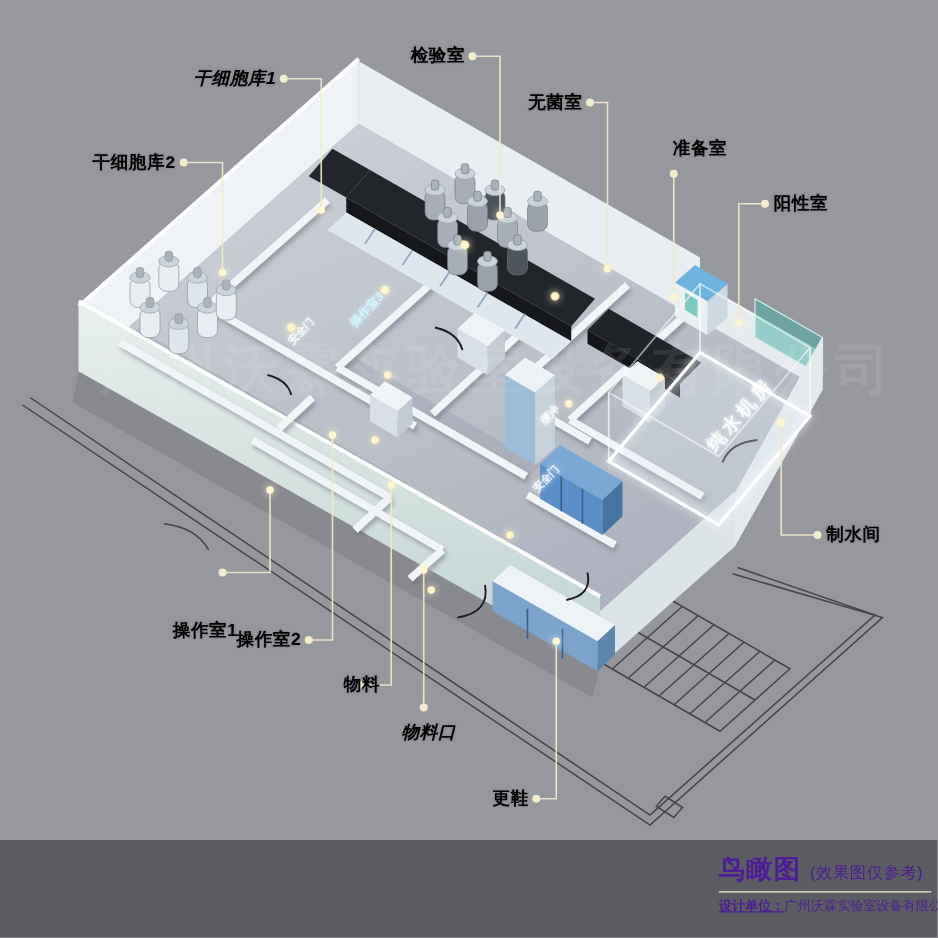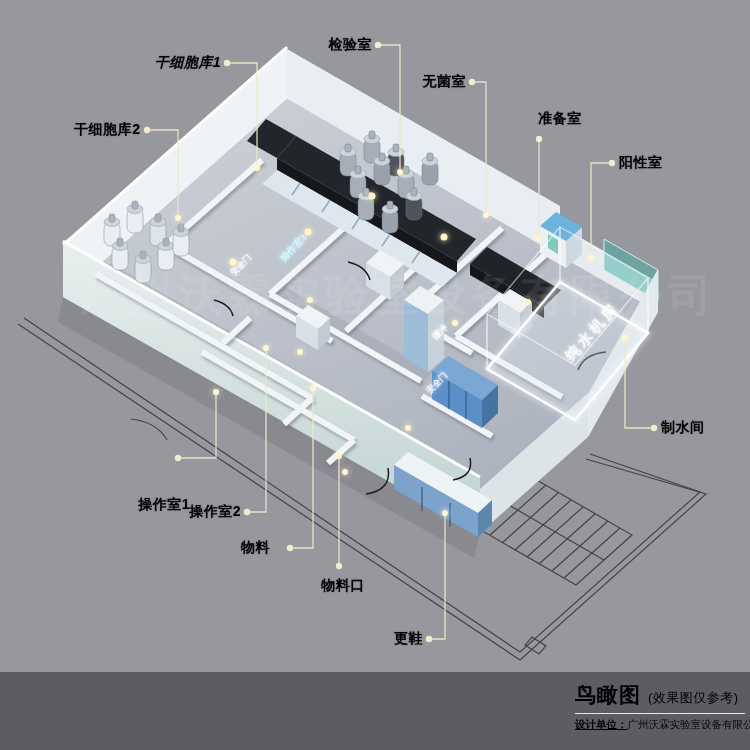--- a/index.html
+++ b/index.html
@@ -15,21 +15,21 @@
     font-size:14px;font-weight:bold;letter-spacing:0.5px;
     white-space:nowrap;
     text-shadow:0 0 2px rgba(0,0,0,0.25);
   }
   .footer{
     position:absolute;left:0;bottom:0;width:750px;height:78px;
     background:#5c5c63;
   }
   .titleblock{
     position:absolute;left:575px;top:681px;width:170px;
-    color:#000000;
+    color:#4c1d95;
   }
   .tb-row1{display:flex;align-items:baseline;gap:7px;}
   .tb-title{font-size:21px;font-weight:bold;letter-spacing:1px;}
   .tb-sub{font-size:13px;letter-spacing:0.5px;}
   .tb-divider{border-top:1.5px solid #efe9cc;margin-top:4px;}
   .tb-row2{margin-top:4px;font-size:10.5px;display:flex;white-space:nowrap;}
   .tb-designer-label{font-weight:bold;text-decoration:underline;}
   .tb-designer-name{font-weight:normal;opacity:.95;}
 </style>
 </head>
@@ -297,22 +297,22 @@
 
 <div class="callout" style="right:529px;top:54px;font-style:italic;">干细胞库1</div>
 <div class="callout" style="right:609px;top:121px;font-family:Liberation Mono, monospace;">干细胞库2</div>
 <div class="callout" style="right:378px;top:36px;">检验室</div>
 <div class="callout" style="right:284px;top:73px;">无菌室</div>
 <div class="callout" style="left:560px;top:110px;transform:translateX(-50%);">准备室</div>
 <div class="callout" style="left:619px;top:154px;">阳性室</div>
 <div class="callout" style="left:661px;top:419px;">制水间</div>
 <div class="callout" style="right:560px;top:449px;margin-top:47px;">操作室1</div>
 <div class="callout" style="right:509px;top:503px;">操作室2</div>
-<div class="callout" style="right:480px;top:539px;">物料</div>
-<div class="callout" style="left:343px;top:577px;transform:translateX(-50%);">物料口</div>
+<div class="callout" style="right:446px;top:539px;">物料</div>
+<div class="callout" style="left:343px;top:577px;transform:translateX(-50%);font-style:italic;">物料口</div>
 <div class="callout" style="right:327px;top:630px;">更鞋</div>
 
 <div class="footer"></div>
 <div class="titleblock">
   <div class="tb-row1">
     <span class="tb-title">鸟瞰图</span>
     <span class="tb-sub">(效果图仅参考)</span>
   </div>
   <div class="tb-divider"></div>
   <div class="tb-row2">

